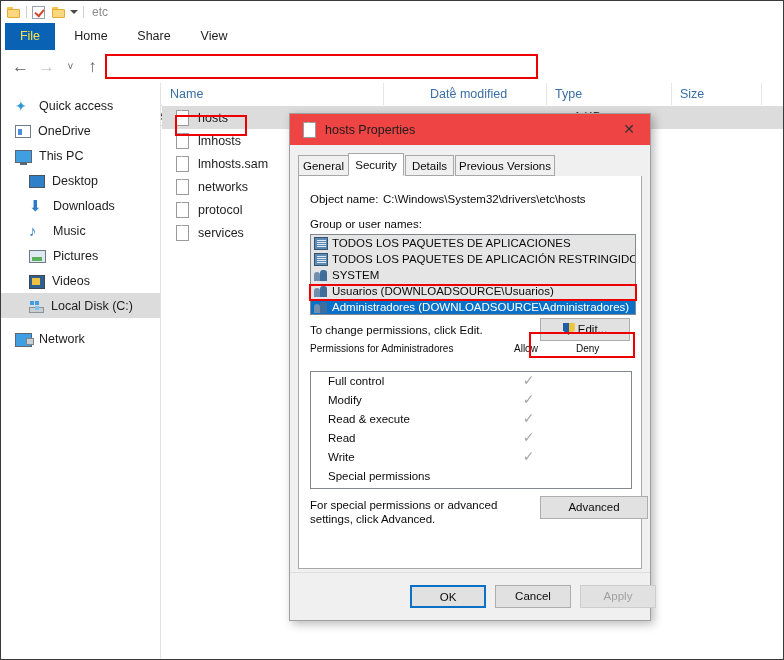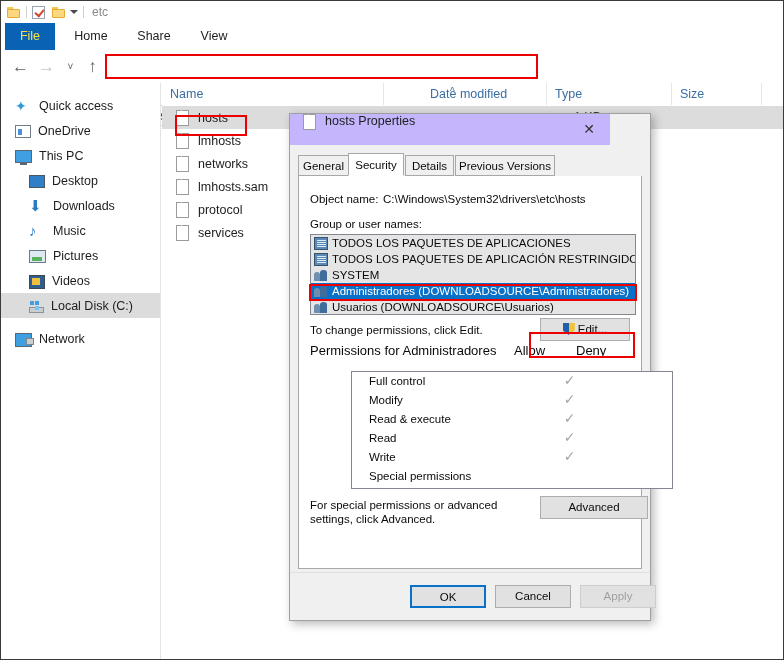--- a/index.html
+++ b/index.html
@@ -285,23 +285,23 @@
   
   .dialog {
     position: absolute; left: 288px; top: 112px;
     width: 362px; height: 508px;
     background: #f0f0f0;
     border: 1px solid #a0a0a0;
     box-shadow: 3px 3px 9px rgba(0,0,0,0.28);
     box-sizing: border-box;
   }
   .dlg-titlebar {
-    position: absolute; left: 0; top: 0; width: 320px; height: 31px;
-    background: #c4b5fd;
-    display: flex; align-items: flex-start;
+    position: absolute; left: 0; top: 0; width: 360px; height: 31px;
+    background: #ef4444;
+    display: flex; align-items: center;
   }
   .dlg-icon {
     width: 13px; height: 16px; margin-left: 13px; margin-right: 9px;
     background: #ffffff; border: 1px solid #9b9b9b; box-sizing: border-box;
     position: relative;
   }
   .dlg-icon::after {
     content:""; position:absolute; right:-1px; top:-1px;
     width:0; height:0;
     border-left: 4px solid #ffffff;
@@ -401,32 +401,31 @@
     vertical-align: -2px; margin-right: 3px; position: relative;
   }
   .shield::before {
     content:""; position:absolute; left:0; top:0;
     width:12px; height:12px;
     background: linear-gradient(to right,#1e5fa8 0 50%,#f0c33c 50% 100%);
     clip-path: polygon(50% 100%, 0 62%, 0 0, 100% 0, 100% 62%);
   }
 
   .perm-head {
-    position: absolute; top: 167px; font-size: 13px; color: #0a0a0a;
+    position: absolute; top: 167px; font-size: 10px; color: #0a0a0a;
   }
   .ph-label { left: 11px; }
   .ph-allow { left: 215px; }
   .ph-deny  { left: 277px; }
 
   .permbox {
     position: absolute; left: 11px; top: 195px;
     width: 322px; height: 118px;
     border: 1px solid #828790; background: #ffffff;
     box-sizing: border-box;
-    margin-left: 41px;
   }
   .perm-row {
     position: relative; height: 19px; line-height: 19px;
     font-size: 11.5px; color: #0a0a0a; padding-left: 17px;
   }
   .chk-allow {
     position: absolute; left: 210px; top: 1px;
     width: 15px; height: 15px; color: #a6a6a6;
     font-size: 14px; line-height: 15px; text-align: center;
     font-family: "DejaVu Sans", sans-serif;
@@ -581,27 +580,27 @@
         <span class="file-name">hosts</span>
         <span class="file-size">1 KB</span>
       </div>
       <div class="file-row">
         <span class="file-ico"></span>
         <span class="file-name">lmhosts</span>
         <span class="file-size">0 KB</span>
       </div>
       <div class="file-row">
         <span class="file-ico"></span>
+        <span class="file-name">lmhosts.sam</span>
+        <span class="file-size">4 KB</span>
+      </div>
+      <div class="file-row">
+        <span class="file-ico"></span>
         <span class="file-name">networks</span>
         <span class="file-size">1 KB</span>
-      </div>
-      <div class="file-row">
-        <span class="file-ico"></span>
-        <span class="file-name">lmhosts.sam</span>
-        <span class="file-size">4 KB</span>
       </div>
       <div class="file-row">
         <span class="file-ico"></span>
         <span class="file-name">protocol</span>
         <span class="file-size">2 KB</span>
       </div>
       <div class="file-row">
         <span class="file-ico"></span>
         <span class="file-name">services</span>
         <span class="file-size">18 KB</span>
@@ -637,27 +636,27 @@
           <span>TODOS LOS PAQUETES DE APLICACIONES</span>
         </div>
         <div class="lb-row">
           <span class="lb-ico ico-pkg"></span>
           <span>TODOS LOS PAQUETES DE APLICACIÓN RESTRINGIDOS</span>
         </div>
         <div class="lb-row">
           <span class="lb-ico ico-users"></span>
           <span>SYSTEM</span>
         </div>
+        <div class="lb-row">
+          <span class="lb-ico ico-users"></span>
+          <span>Usuarios (DOWNLOADSOURCE\Usuarios)</span>
+        </div>
         <div class="lb-row selected">
           <span class="lb-ico ico-users"></span>
           <span>Administradores (DOWNLOADSOURCE\Administradores)</span>
-        </div>
-        <div class="lb-row">
-          <span class="lb-ico ico-users"></span>
-          <span>Usuarios (DOWNLOADSOURCE\Usuarios)</span>
         </div>
       </div>
 
       <div class="hint-edit">To change permissions, click Edit.</div>
       <div class="btn btn-edit">
         <span class="shield"></span><span>Edit...</span>
       </div>
 
       <div class="perm-head ph-label">Permissions for Administradores</div>
       <div class="perm-head ph-allow">Allow</div>

